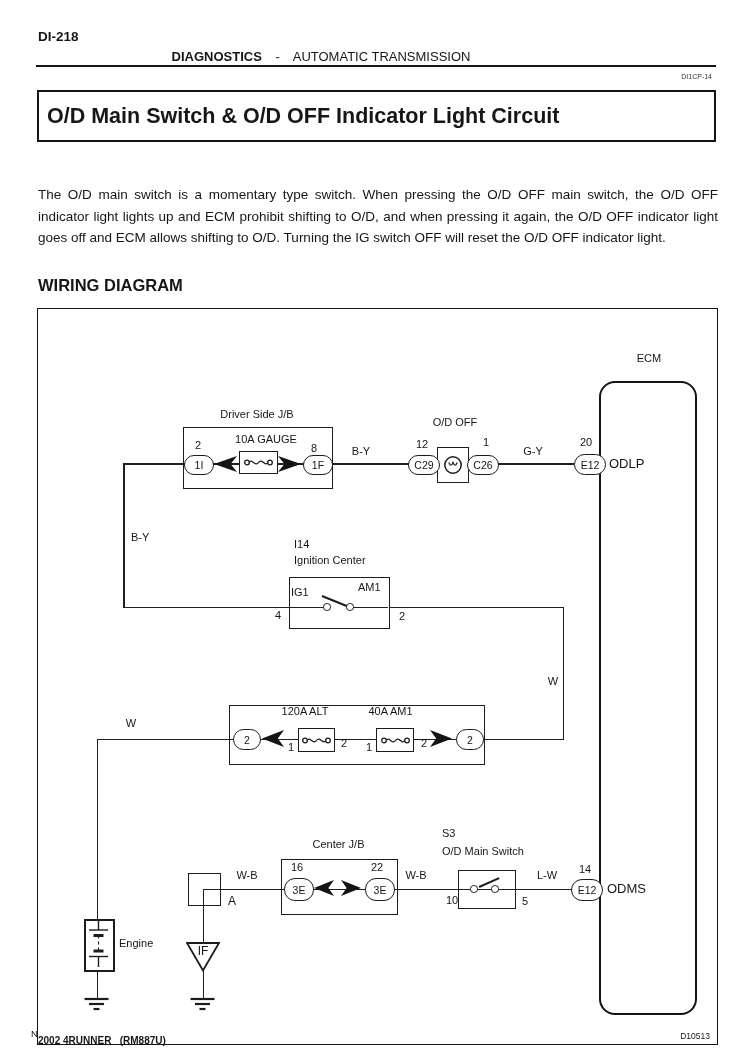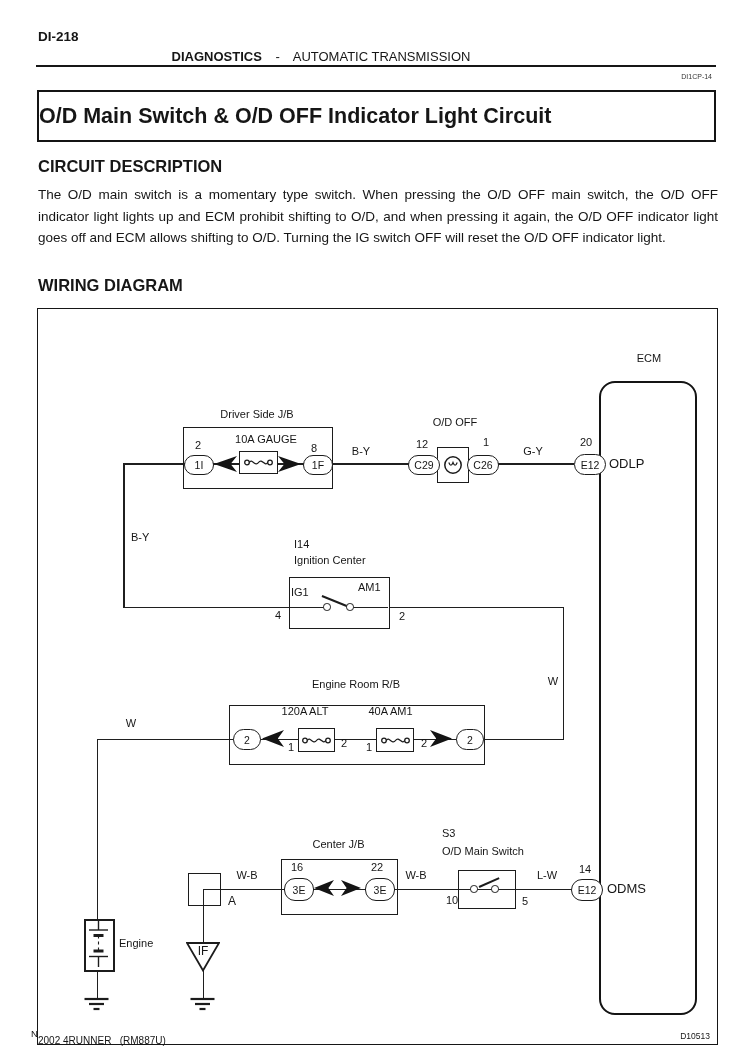--- a/index.html
+++ b/index.html
@@ -32,24 +32,23 @@
     <span style="font-weight:700">DIAGNOSTICS</span>
     <span style="margin:0 10px">-</span>
     <span>AUTOMATIC TRANSMISSION</span>
   </div>
 
   <div class="abs" style="left:36px;top:65px;width:680px;height:1.8px;background:#161616"></div>
 
   <div class="lbl" style="left:600px;top:73px;width:112px;font-size:7px;color:#333;text-align:right">DI1CP-14</div>
 
   <div class="abs" style="left:37px;top:90px;width:675px;height:48px;border:2.2px solid #141414;display:flex;align-items:center">
-    <div style="font-size:21.5px;font-weight:700;white-space:nowrap">O/D Main Switch &amp; O/D OFF Indicator Light Circuit</div>
+    <div style="font-size:21.5px;font-weight:700;padding-left:8px;white-space:nowrap">O/D Main Switch &amp; O/D OFF Indicator Light Circuit</div>
   </div>
 
-  <div class="lbl" style="left:38px;top:157px;font-size:16.5px;font-weight:700">CIRCUIT DESCRIPTION</div>
   <div class="abs" style="left:38px;top:184px;width:680px;font-size:13.5px;line-height:21.5px;text-align:justify;z-index:4">The O/D main switch is a momentary type switch. When pressing the O/D OFF main switch, the O/D OFF indicator light lights up and ECM prohibit shifting to O/D, and when pressing it again, the O/D OFF indicator light goes off and ECM allows shifting to O/D. Turning the IG switch OFF will reset the O/D OFF indicator light.</div>
 
   <div class="lbl" style="left:38px;top:276px;font-size:16.5px;font-weight:700">WIRING DIAGRAM</div>
 
   <div class="abs" style="left:37px;top:308px;width:679px;height:735px;border:1.6px solid #161616">
 
     <div class="wire" style="left:85px;top:154px;width:451px;height:1.5px"></div>
     <div class="wire" style="left:85px;top:154px;width:1.5px;height:145px"></div>
     <div class="wire" style="left:85px;top:297.5px;width:441px;height:1.5px"></div>
     <div class="wire" style="left:524.5px;top:298px;width:1.5px;height:132px"></div>
@@ -106,21 +105,20 @@
     <div class="wire" style="left:314px;top:297.5px;width:36px;height:1.5px;z-index:3"></div>
     <div class="lbl" style="left:253px;top:277px">IG1</div>
     <div class="lbl" style="left:320px;top:272px">AM1</div>
     <div class="lever" style="left:284px;top:286px;width:30px;transform:rotate(22deg);transform-origin:left center"></div>
     <div class="contact" style="left:285px;top:294px"></div>
     <div class="contact" style="left:308px;top:294px"></div>
     <div class="pin" style="left:232px;top:300px;width:16px">4</div>
     <div class="pin" style="left:356px;top:301px;width:16px">2</div>
     <div class="lbl ctr" style="left:505px;top:366px;width:20px">W</div>
 
-    <div class="lbl ctr" style="left:191px;top:369px;width:254px">Engine Room R/B</div>
     <div class="box" style="left:191px;top:396px;width:254px;height:58px"></div>
     <div class="oval" style="left:195px;top:420px;width:26px;height:19px">2</div>
     <div class="arrL" style="left:224px;top:421px;width:22px;height:17px"></div>
     <div class="lbl ctr" style="left:217px;top:396px;width:100px">120A ALT</div>
     <div class="fuse" style="left:260px;top:419px;width:35px;height:22px">
       <svg width="33" height="17" viewBox="0 0 33 17">
         <circle cx="5" cy="8.5" r="2.3" fill="#fff" stroke="#1c1c1c" stroke-width="1.3"></circle>
         <circle cx="28" cy="8.5" r="2.3" fill="#fff" stroke="#1c1c1c" stroke-width="1.3"></circle>
         <path d="M7.3 8.5 C 10 3.5, 13 13.5, 16.5 8.5 C 20 3.5, 23 13.5, 25.7 8.5" fill="none" stroke="#1c1c1c" stroke-width="1.3"></path>
       </svg>
@@ -196,16 +194,16 @@
     <div class="contact" style="left:453px;top:576px"></div>
     <div class="pin" style="left:404px;top:585px;width:20px">10</div>
     <div class="pin" style="left:477px;top:586px;width:20px">5</div>
     <div class="lbl ctr" style="left:492px;top:560px;width:34px">L-W</div>
     <div class="pin" style="left:537px;top:554px;width:20px">14</div>
     <div class="oval" style="left:533px;top:570px;width:30px;height:20px">E12</div>
     <div class="lbl" style="left:569px;top:572px;font-size:13px">ODMS</div>
   </div>
 
   <div class="lbl" style="left:31px;top:1028px;font-size:9.5px;z-index:6">N</div>
-  <div class="lbl" style="left:38px;top:1035px;font-size:10px;font-weight:400;white-space:pre;z-index:6">2002 4RUNNER   (RM887U)</div>
+  <div class="lbl" style="left:38px;top:1035px;font-size:10px;font-weight:700;white-space:pre;z-index:6">2002 4RUNNER   (RM887U)</div>
   <div class="lbl" style="left:620px;top:1031px;width:90px;font-size:8.5px;text-align:right;z-index:6">D10513</div>
 
 </div>
 
 </body></html>

